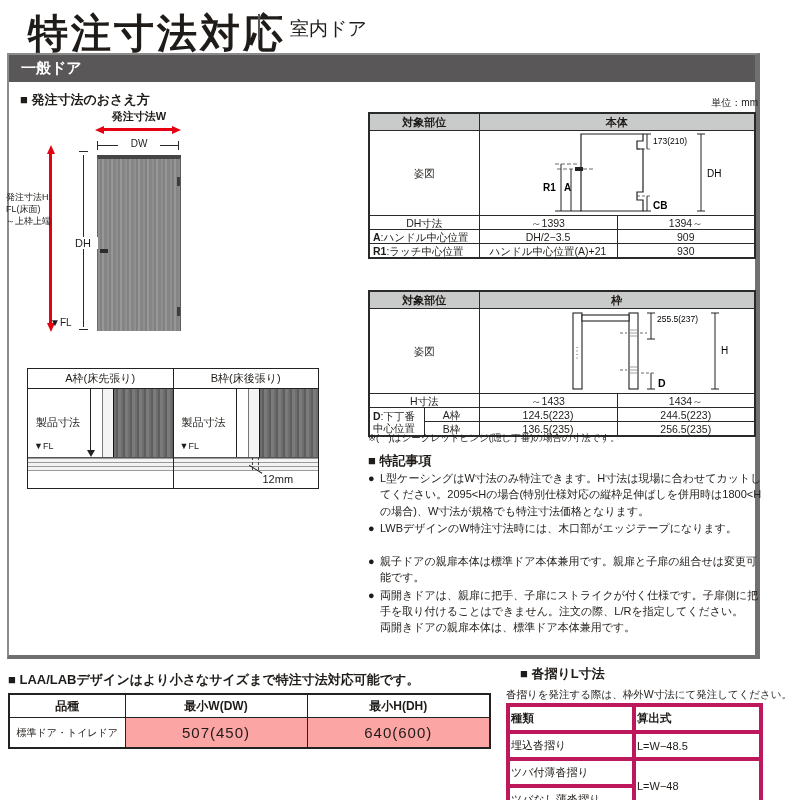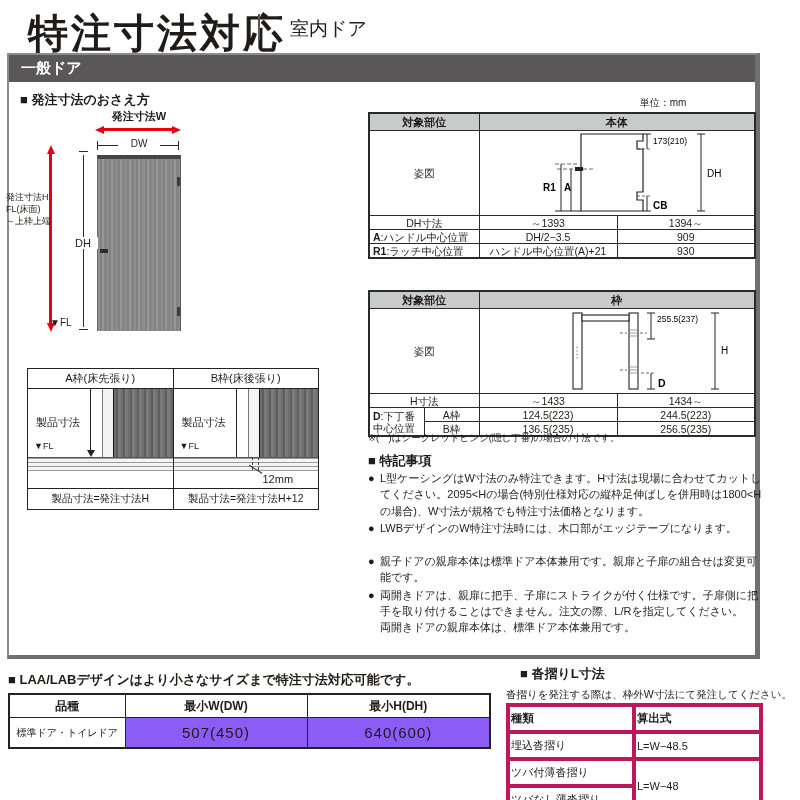--- a/index.html
+++ b/index.html
@@ -86,21 +86,21 @@
   .note-item .bt{flex:0 0 12px;}
   .note-item .tx{white-space:pre-line;}
   .note-item.gap{margin-top:17px;}
   
   .laa-title{left:8px;top:671px;font-size:13px;font-weight:bold;}
   .laa{left:8px;top:693px;width:481px;table-layout:fixed;background:#fff;border:2px solid #222;}
   .laa td{border:1px solid #222;text-align:center;}
   .laa .hd td{height:20px;font-size:12px;font-weight:bold;}
   .laa .dt td{height:27px;}
   .laa .dt .nm{font-size:10px;background:#fff;}
-  .laa .dt .vl{font-size:15px;background:#8b5cf6;letter-spacing:1px;}
+  .laa .dt .vl{font-size:15px;background:#fca5a5;letter-spacing:1px;}
   .kt-title{left:506px;top:665px;font-size:13px;font-weight:bold;margin-left:14px;}
   .kt-desc{left:506px;top:688px;width:300px;font-size:10.5px;}
   .kt{left:506px;top:703px;width:253px;table-layout:fixed;background:#fff;border:2px solid #222;}
   .kt td{border:4px solid #be185d;text-align:left;font-size:11px;height:21px;}
   .kt .hd td{font-weight:bold;font-size:11.5px;}
   svg text{font-family:"Liberation Sans","DejaVu Sans",sans-serif;}
 </style>
 </head>
 <body>
 
@@ -175,29 +175,25 @@
           <div class="ab-pd">製品寸法</div>
           <div class="ab-fl">▼FL</div>
           <div class="ab-floor"></div>
           <div class="ab-dash" style="left:78px;"></div>
           <div class="ab-dash" style="left:84px;"></div>
           <div class="ab-lead"></div>
           <div class="ab-12">12mm</div>
         </div>
       </td>
     </tr>
-    <tr class="fm">
-      <td>製品寸法=発注寸法H</td>
-      <td>製品寸法=発注寸法H+12</td>
-    </tr>
   </tbody>
     </table>
 
   <div class="abs sec-title" style="left:359px;top:36px;margin-top:24px;">■ 特注寸法時の加工位置</div>
-  <div class="abs unit" style="left:559px;top:41px;width:190px;text-align:center;">単位：mm</div>
+  <div class="abs unit" style="left:559px;top:41px;width:190px;text-align:right;">単位：mm</div>
 
   <table class="abs mtable m1">
     <colgroup>
         <col style="width:110px">
         <col style="width:138px">
         <col style="width:138px">
       </colgroup>
     <tbody>
         <tr class="thead">
       <td>対象部位</td>

